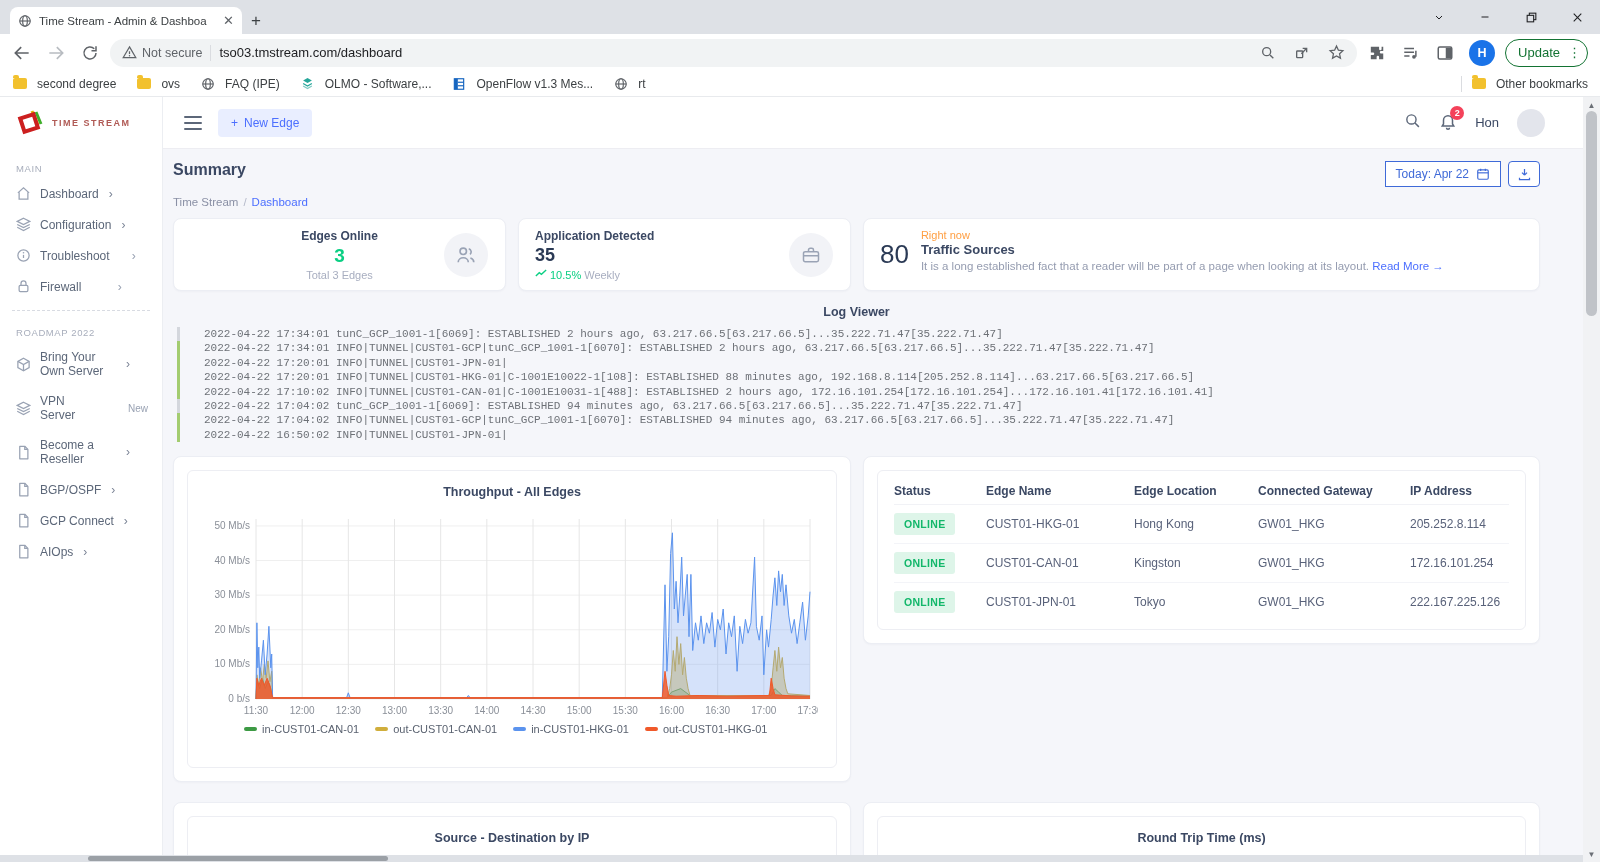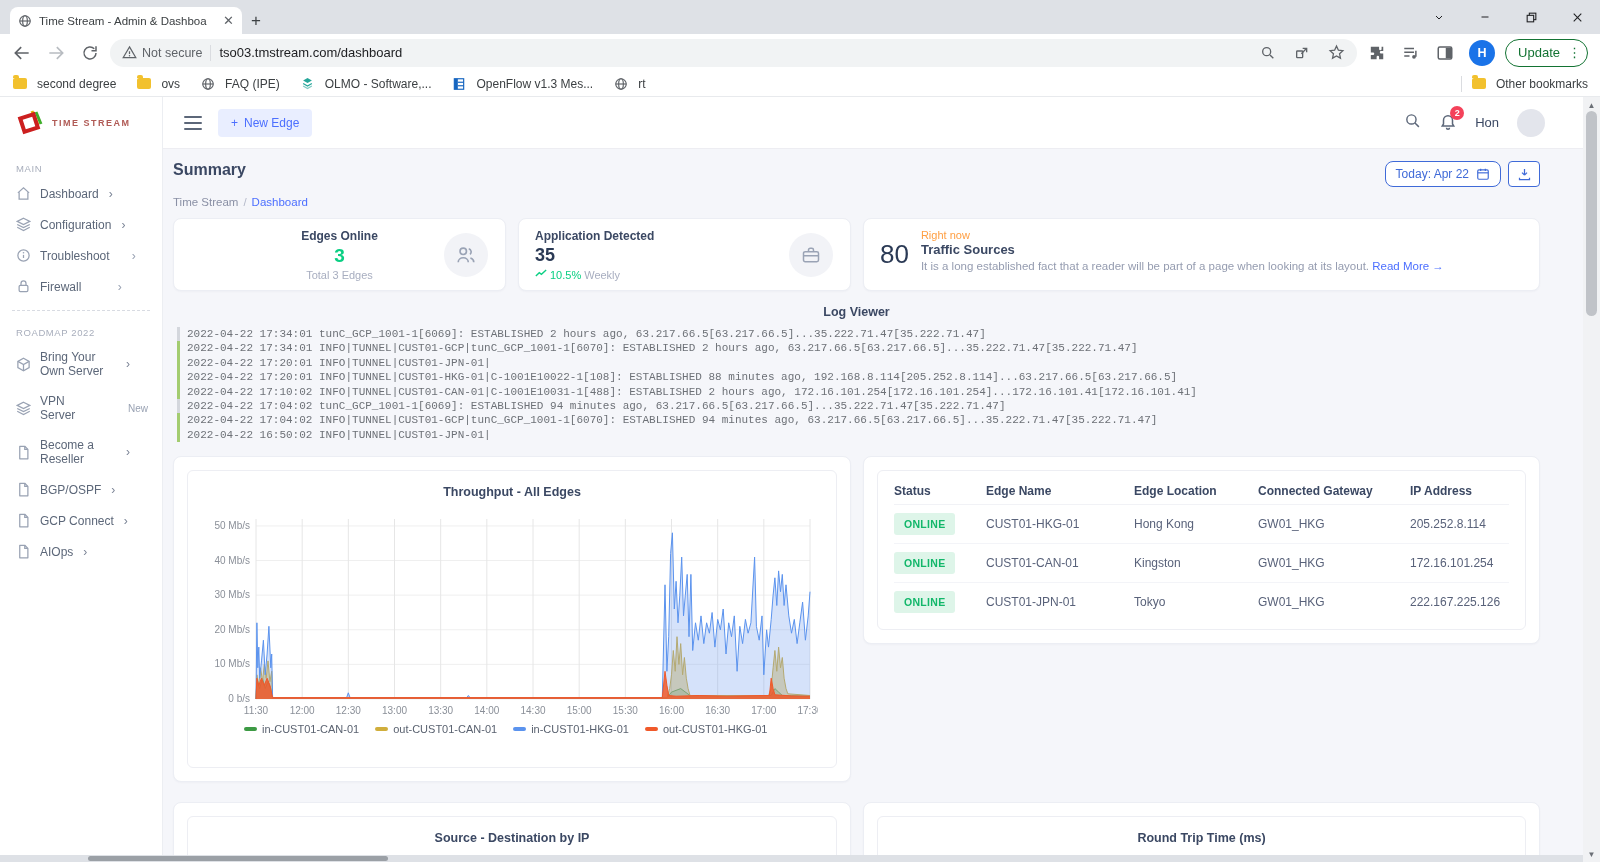--- a/index.html
+++ b/index.html
@@ -63,21 +63,21 @@
   .user-name{font-size:13px;color:#3b4863}
   .user-avatar{width:28px;height:28px;border-radius:50%;background:#e3e5ec;color:#b4b8c4;font-size:6px;display:flex;align-items:center;justify-content:center}
 
   .content{flex:1;padding:12px 43px 0 10px;overflow:hidden}
   .page-head{display:flex;justify-content:space-between;align-items:flex-start}
   .page-title{font-size:16px;font-weight:bold;color:#3b4863}
   .breadcrumb{margin-top:17px;font-size:11.5px;color:#8a90a5}
   .breadcrumb .sep{margin:0 5px;color:#b4b9c9}
   .breadcrumb .active{color:#4c6fff}
   .head-actions{display:flex;gap:7px}
-  .date-btn{border:1px solid #3f6ad8;color:#3f6ad8;background:#fff;border-radius:8px;font-size:12px;padding:5px 10px;display:flex;align-items:center;gap:7px;cursor:pointer;font-family:inherit}
+  .date-btn{border:1px solid #3f6ad8;color:#3f6ad8;background:#fff;border-radius:0;font-size:12px;padding:5px 10px;display:flex;align-items:center;gap:7px;cursor:pointer;font-family:inherit}
   .dl-btn{border:1px solid #3f6ad8;color:#3f6ad8;background:#fff;border-radius:4px;width:32px;display:flex;align-items:center;justify-content:center;cursor:pointer}
 
   .cards-row{display:flex;gap:12px;margin-top:10px}
   .card{background:#fff;border:1px solid #eceef4;border-radius:8px;box-shadow:0 1px 2px rgba(30,30,60,.03)}
   .stat-card{width:333px;height:73px;position:relative}
   .stat-icon{position:absolute;right:17px;top:14px;width:44px;height:44px;border-radius:50%;background:#f2f3f7;display:flex;align-items:center;justify-content:center;color:#9aa3b5}
   .stat-center{text-align:center;padding-top:10px}
   .stat-title{font-size:12px;font-weight:bold;color:#3b4863}
   .stat-value-green{font-size:19px;font-weight:bold;color:#0acf83;margin-top:2px}
   .stat-sub{font-size:11px;color:#a8aec0;margin-top:2px}
@@ -89,21 +89,21 @@
   .traffic-card{flex:1;height:73px;display:flex;gap:12px;padding:8px 16px}
   .traffic-value{font-size:26px;font-weight:normal;color:#2b3a55;margin-top:12px}
   .traffic-tag{font-size:11px;color:#ff9f43;margin-top:2px}
   .traffic-title{font-size:13px;font-weight:bold;color:#3b4863;margin-top:1px}
   .traffic-body{font-size:11.5px;color:#959cb0;margin-top:3px}
   .traffic-link{color:#4c6fff;cursor:pointer}
 
   .logviewer{margin-top:14px}
   .log-title{text-align:center;font-size:12.5px;font-weight:bold;color:#3b4863}
   .log-lines{margin-top:8px}
-  .logline{font-family:"Liberation Mono","DejaVu Sans Mono",monospace;font-size:11px;color:#6d7177;line-height:14.4px;border-left:3px solid #ccc;padding-left:7px;margin-left:4px;white-space:nowrap;overflow:hidden}
+  .logline{font-family:"Liberation Mono","DejaVu Sans Mono",monospace;font-size:11px;color:#6d7177;line-height:14.4px;border-left:3px solid #ccc;padding-left:24px;margin-left:4px;white-space:nowrap;overflow:hidden}
   .logline.m-info{border-left-color:#a3cc70}
   .logline.m-plain{border-left-color:#d4d7dd}
 
   .row1{display:flex;gap:12px;margin-top:14px;align-items:flex-start}
   .outer-card{background:#fff;border:1px solid #eceef4;border-radius:8px;padding:13px;box-shadow:0 1px 2px rgba(30,30,60,.03)}
   .tp-outer{width:678px}
   .inner-card{border:1px solid #edeef3;border-radius:6px}
   .tp-inner{height:298px;padding-top:14px}
   .chart-title{text-align:center;font-size:12.5px;font-weight:bold;color:#3b4863}
   #tp-svg{display:block;margin:10px auto 0}

